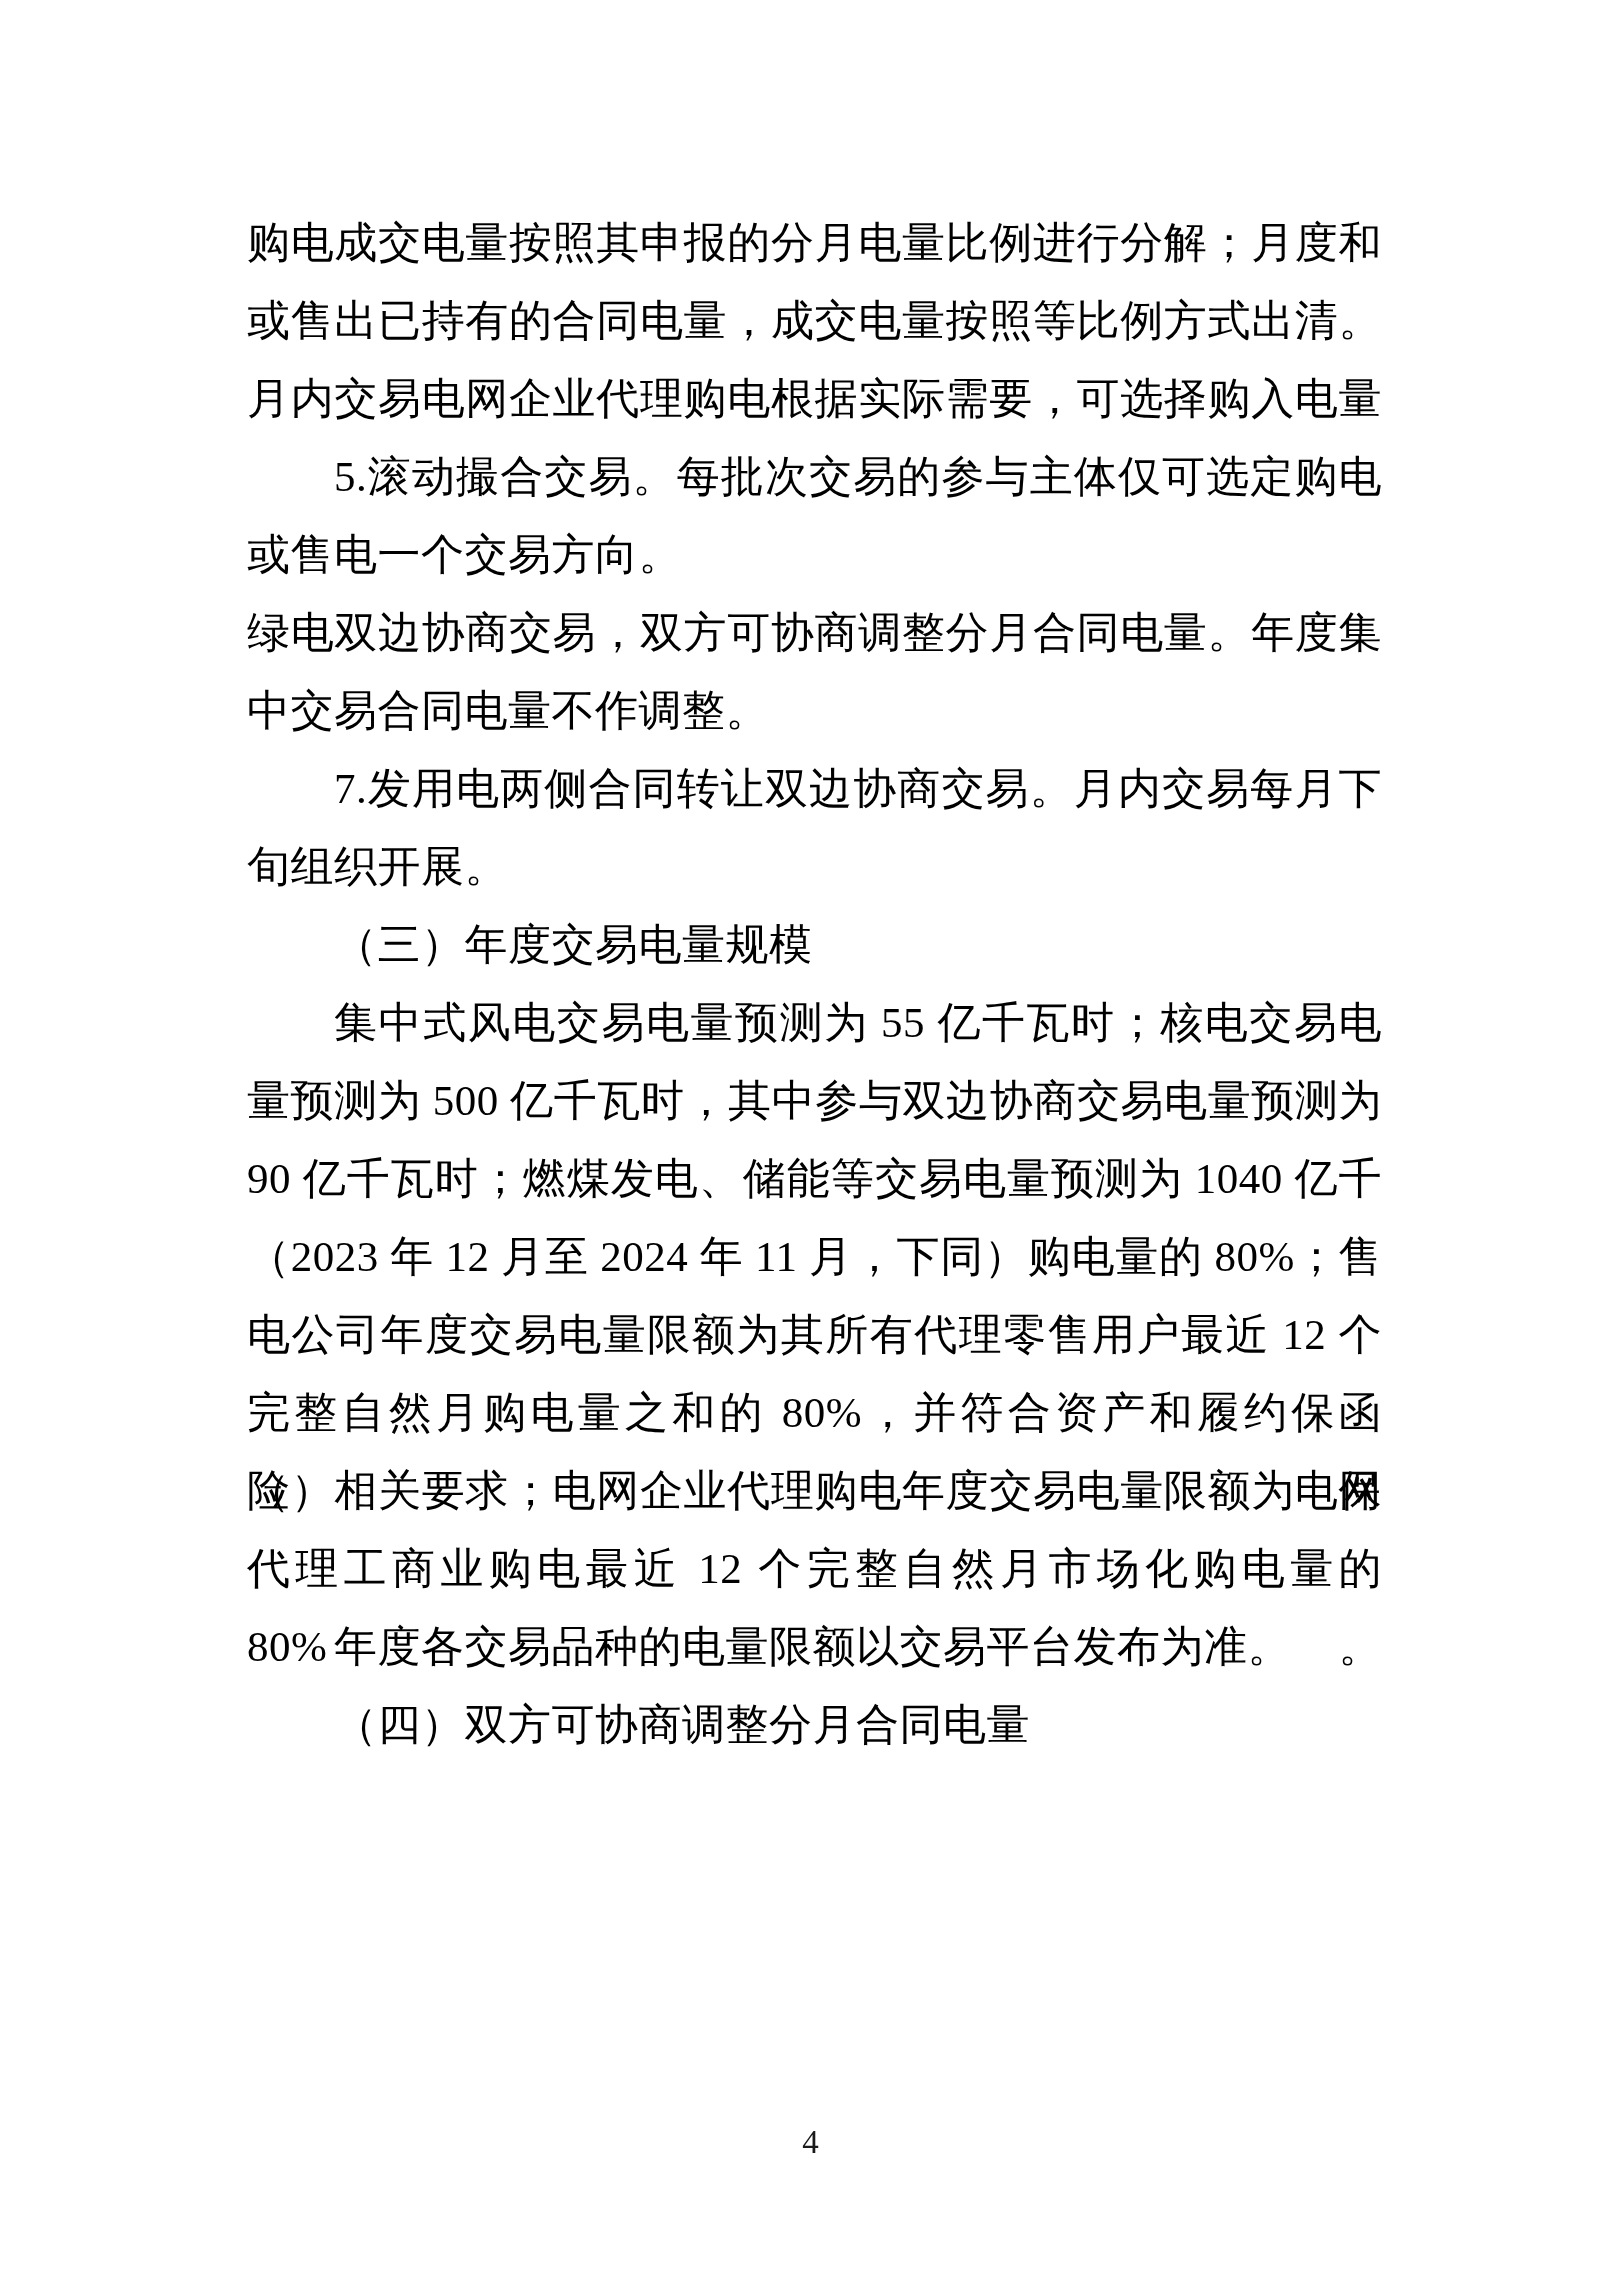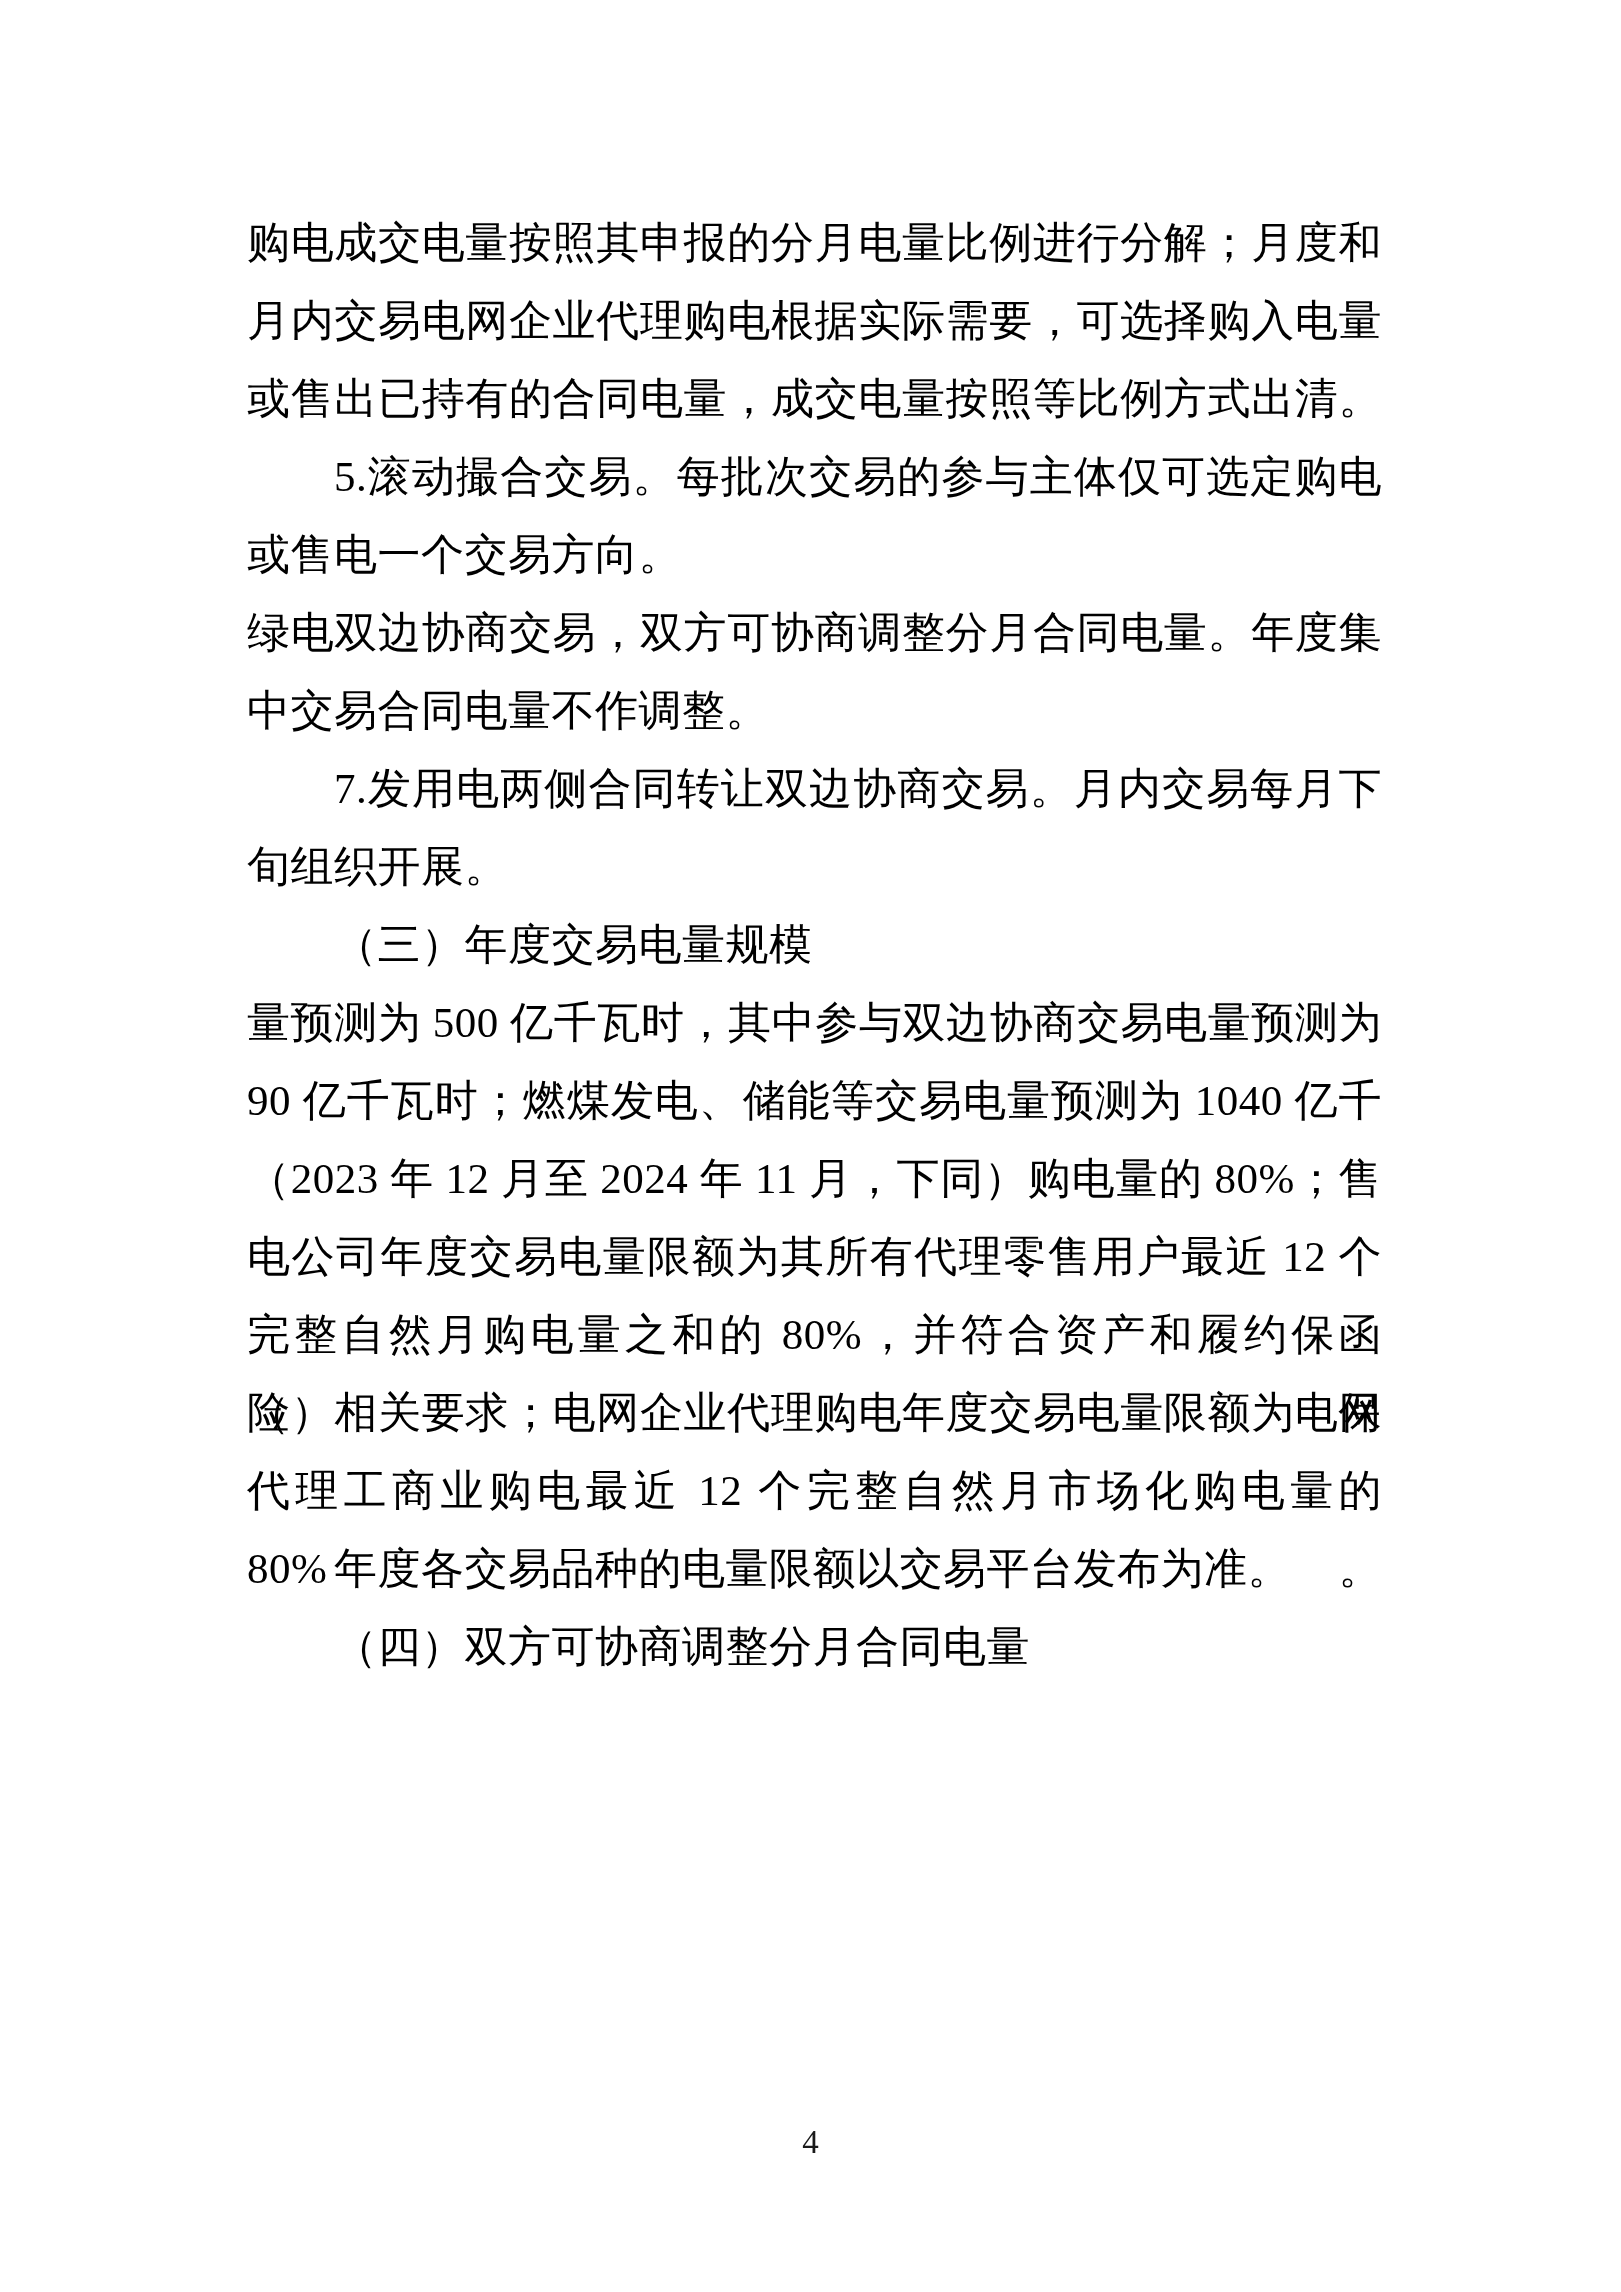--- a/index.html
+++ b/index.html
@@ -59,39 +59,40 @@
   }
 </style>
 </head>
 <body>
 
 <div class="page">
   <div class="text-block">
 
     <div class="line justify"><b class="lead"></b><span>购电成交电量按照其申报的分月电量比例进行分解；月度和</span></div>
 
+    <div class="line justify"><b class="lead"></b><span>或售出已持有的合同电量，成交电量按照等比例方式出清。</span></div>
+
     <div class="line justify"><b class="lead"></b><span>月内交易电网企业代理购电根据实际需要，可选择购入电量</span></div>
-
-    <div class="line justify"><b class="lead"></b><span>或售出已持有的合同电量，成交电量按照等比例方式出清。</span></div>
 
     <div class="line justify indent"><b class="lead">5.滚动撮合交易。</b><span>每批次交易的参与主体仅可选定购电</span></div>
 
     <div class="line"><b class="lead"></b><span>或售电一个交易方向。</span></div>
 
 
     <div class="line justify"><b class="lead"></b><span>绿电双边协商交易，双方可协商调整分月合同电量。年度集</span></div>
 
     <div class="line"><b class="lead"></b><span>中交易合同电量不作调整。</span></div>
 
     <div class="line justify indent"><b class="lead">7.发用电两侧合同转让双边协商交易。</b><span>月内交易每月下</span></div>
 
     <div class="line"><b class="lead"></b><span>旬组织开展。</span></div>
 
     <div class="line indent heading"><b class="lead">（三）年度交易电量规模</b><span></span></div>
 
+    <div class="line justify indent"><b class="lead"></b><span>集中式风电交易电量预测为 55 亿千瓦时；核电交易电</span></div>
 
     <div class="line justify"><b class="lead"></b><span>量预测为 500 亿千瓦时，其中参与双边协商交易电量预测为</span></div>
 
     <div class="line justify"><b class="lead"></b><span>90 亿千瓦时；燃煤发电、储能等交易电量预测为 1040 亿千</span></div>
 
 
 
     <div class="line justify"><b class="lead"></b><span>（2023 年 12 月至 2024 年 11 月，下同）购电量的 80%；售</span></div>
 
     <div class="line justify"><b class="lead"></b><span>电公司年度交易电量限额为其所有代理零售用户最近 12 个</span></div>

